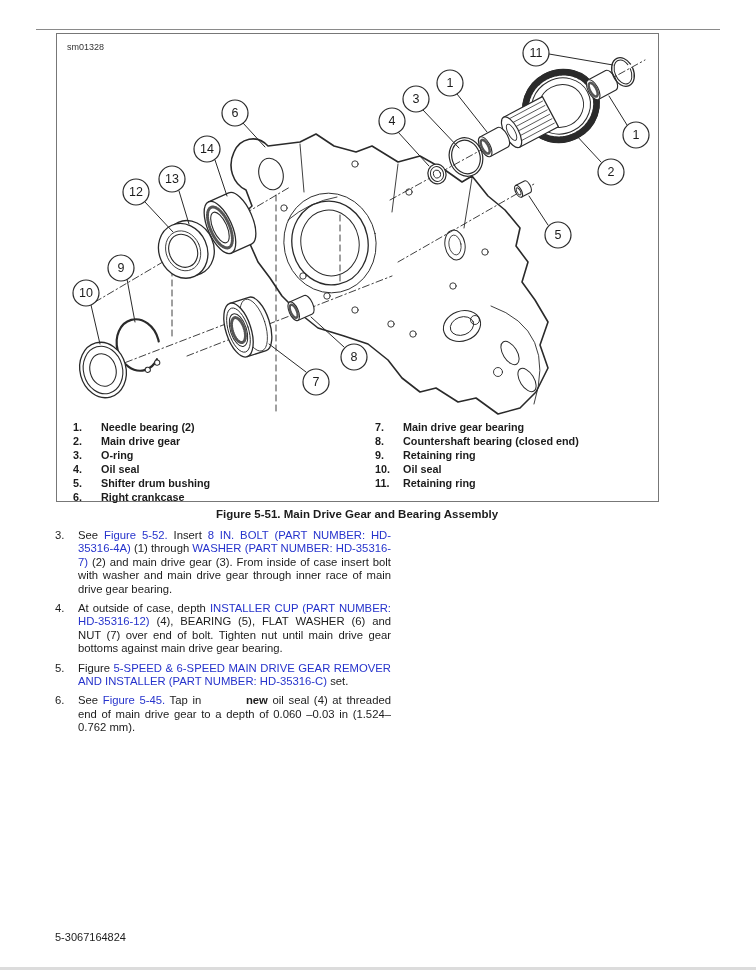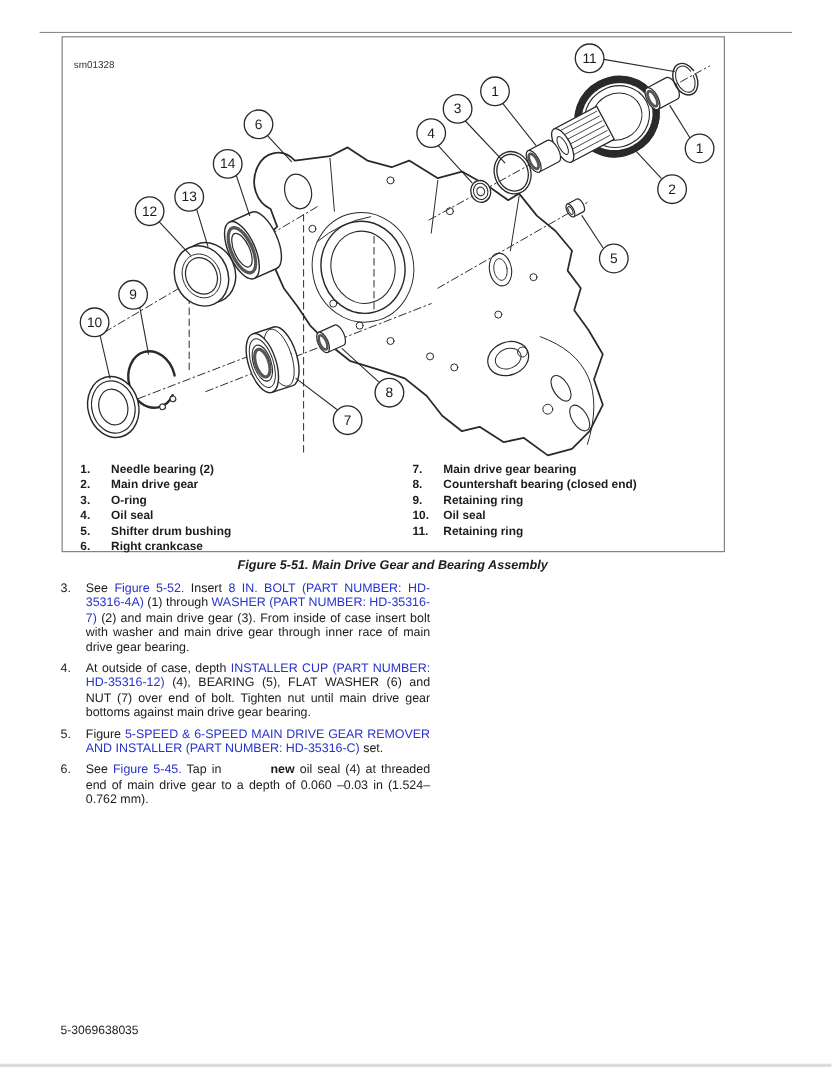--- a/index.html
+++ b/index.html
@@ -7,33 +7,33 @@
     width:756px;height:972px;background:#ffffff;position:relative;
     font-family:"Liberation Sans", sans-serif;color:#1c1c1c;overflow:hidden;
   }
   .top-rule{position:absolute;left:36px;top:29px;width:684px;height:1px;background:#8a8a8a;}
   .bottom-edge{position:absolute;left:0;top:967px;width:756px;height:3px;background:#dcdcdc;}
 
   .figure-box{
     position:absolute;left:56px;top:33px;width:601px;height:467px;
     border:1px solid #777;background:#fff;
   }
-  .image-code{position:absolute;left:10px;top:20px;font-size:9px;color:#333;}
+  .image-code{position:absolute;left:10px;top:8px;font-size:9px;color:#333;}
   svg.diagram{position:absolute;left:0;top:0;width:601px;height:382px;display:block;}
   svg.diagram text{font-family:"Liberation Sans", sans-serif;font-size:12.5px;fill:#1c1c1c;}
 
   .legend-col{position:absolute;top:387px;font-size:10.8px;font-weight:bold;line-height:13.9px;}
   .legend-left{left:16px;width:290px;}
   .legend-right{left:318px;width:270px;}
   .lg-row{display:flex;}
   .lg-num{width:28px;flex:none;}
 
   .caption{
     position:absolute;left:56px;top:508px;width:602px;text-align:center;
-    font-weight:bold;font-size:11.5px;font-style:italic;
+    font-weight:bold;font-size:11.5px;
   }
 
   .steps{position:absolute;left:55px;top:529px;width:336px;}
   .step{position:relative;padding-left:23px;text-align:justify;
         font-size:11.3px;line-height:13.4px;margin-bottom:6px;}
   .step-num{position:absolute;left:0;top:0;}
   .seg-link{color:#2633cc;}
   .seg-bold{font-weight:bold;padding-left:40px;}
 
   .footer{position:absolute;left:55px;top:931px;width:610px;
@@ -334,17 +334,17 @@
 
   <div class="steps">
       <div class="step"><span class="step-num">3.</span><span class="seg-normal">See </span><span class="seg-link">Figure 5-52.</span><span class="seg-normal"> Insert </span><span class="seg-link">8 IN. BOLT (PART NUMBER: HD-35316-4A)</span><span class="seg-normal"> (1) through </span><span class="seg-link">WASHER (PART NUMBER: HD-35316-7)</span><span class="seg-normal"> (2) and main drive gear (3). From inside of case insert bolt with washer and main drive gear through inner race of main drive gear bearing.</span></div>
       <div class="step"><span class="step-num">4.</span><span class="seg-normal">At outside of case, depth </span><span class="seg-link">INSTALLER CUP (PART NUMBER: HD-35316-12)</span><span class="seg-normal"> (4), BEARING (5), FLAT WASHER (6) and NUT (7) over end of bolt. Tighten nut until main drive gear bottoms against main drive gear bearing.</span></div>
       <div class="step"><span class="step-num">5.</span><span class="seg-normal">Figure </span><span class="seg-link">5-SPEED &amp; 6-SPEED MAIN DRIVE GEAR REMOVER AND INSTALLER (PART NUMBER: HD-35316-C)</span><span class="seg-normal"> set.</span></div>
       <div class="step"><span class="step-num">6.</span><span class="seg-normal">See </span><span class="seg-link">Figure 5-45.</span><span class="seg-normal"> Tap in </span><span class="seg-bold">new</span><span class="seg-normal"> oil seal (4) at threaded end of main drive gear to a depth of 0.060 –0.03 in (1.524–0.762 mm).</span></div>
     </div>
 
   <div class="footer">
     <span>5-30</span>
-    <span>69638035</span>
+    <span>67164824</span>
   </div>
 
   <div class="bottom-edge"></div>
 </div>
 
 </body></html>

